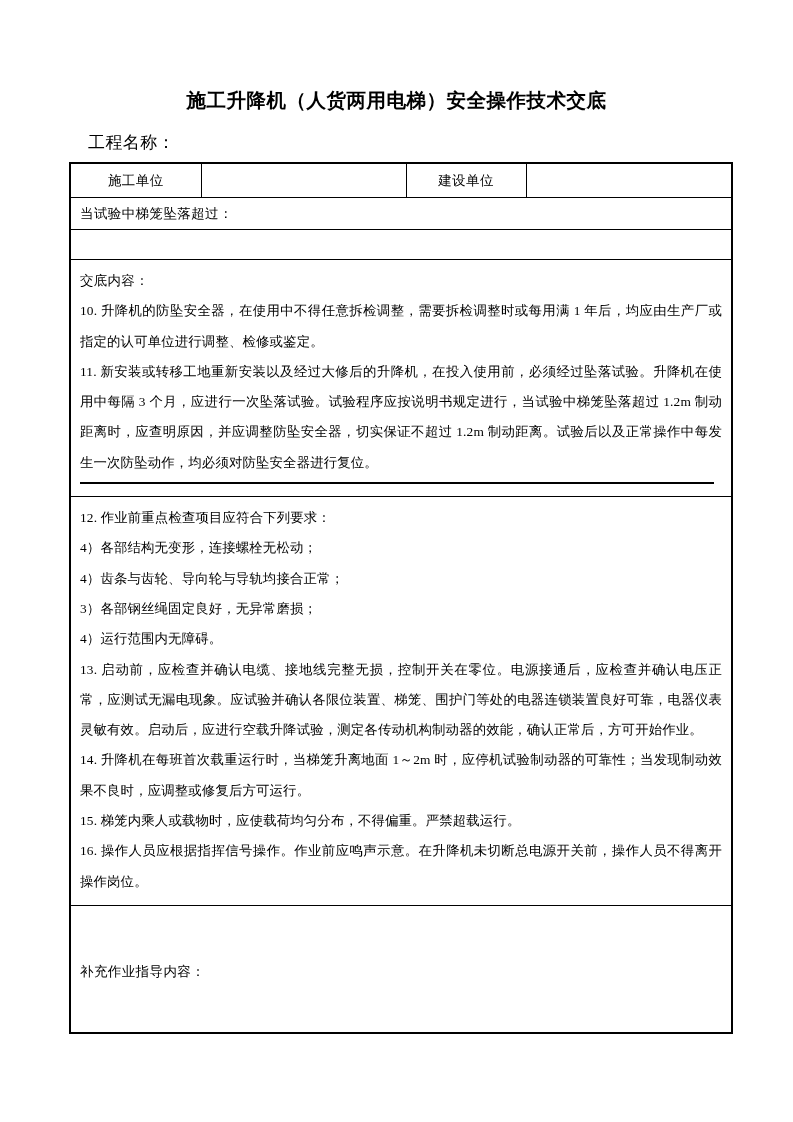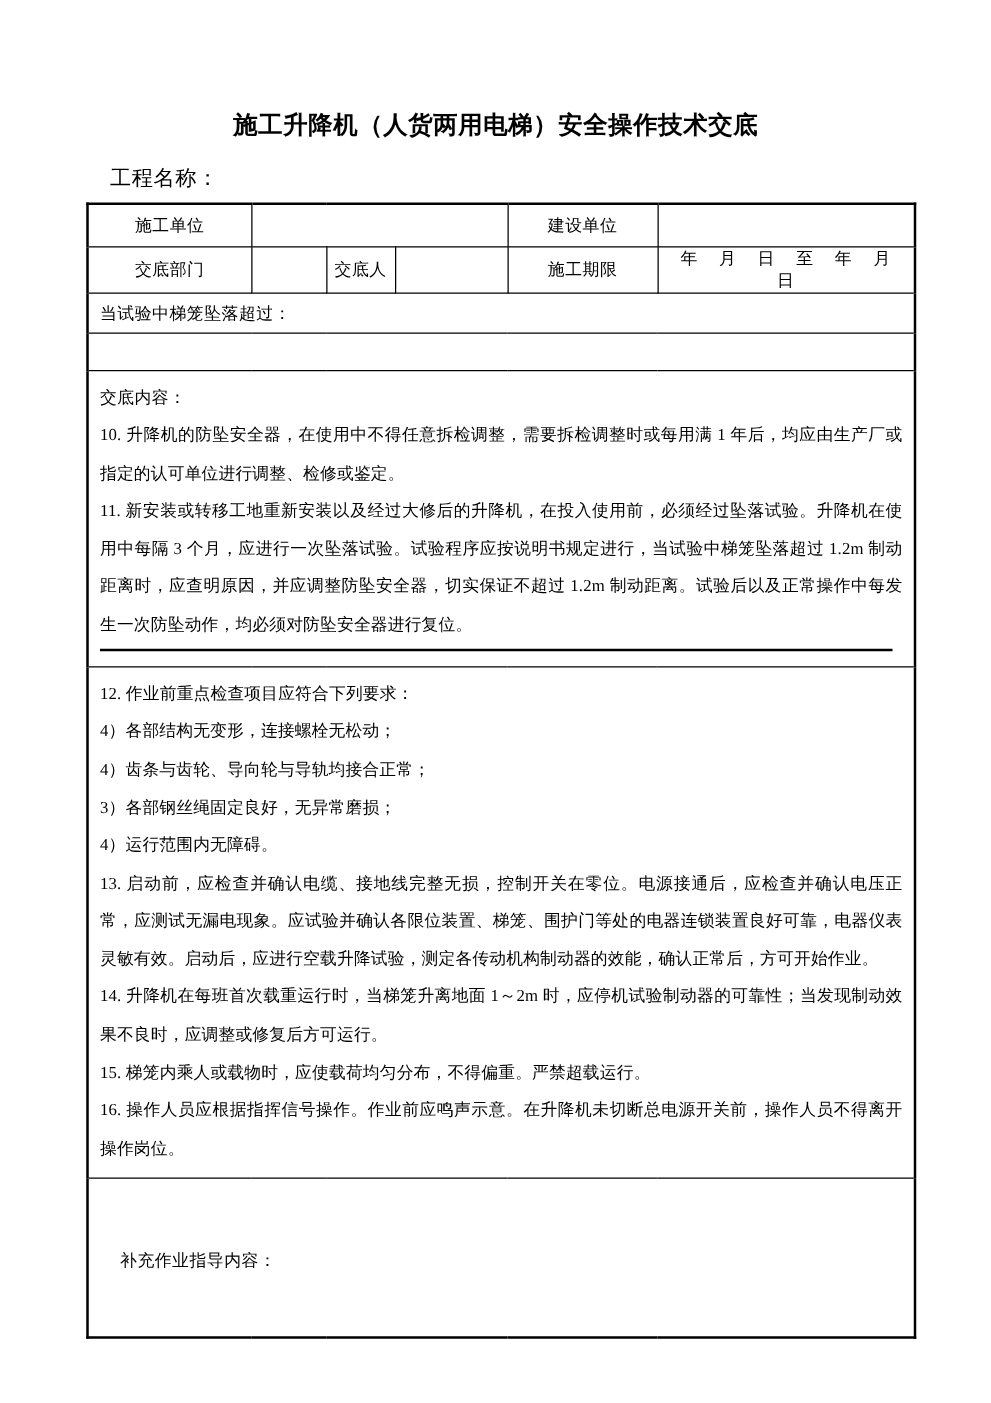--- a/index.html
+++ b/index.html
@@ -125,21 +125,21 @@
     height: 0;
   }
 
   .supp-cell {
     padding: 6px 9px 0 9px !important;
     vertical-align: top;
     text-align: left;
     height: 120px;
   }
   .supp-cell p {
-    margin: 16px;
+    margin: 0;
     font-size: 13.5px;
     line-height: 22px;
     letter-spacing: 0.4px;
   }
 </style>
 </head>
 <body>
 
 <div class="page">
 
@@ -159,30 +159,20 @@
     <tbody>
 
       <tr>
         <td class="cell-label outer-l outer-t">施工单位</td>
         <td class="cell-value outer-t" colspan="3"></td>
         <td class="cell-label outer-t">建设单位</td>
         <td class="cell-value outer-t outer-r"></td>
       </tr>
 
 
-      <tr>
-        <td class="cell-label outer-l">交底部门</td>
-        <td class="cell-value"></td>
-        <td class="cell-label">交底人</td>
-        <td class="cell-value"></td>
-        <td class="cell-label">施工期限</td>
-        <td class="cell-value outer-r">
-          <span class="date-span">年 月  日  至  年 月  日</span>
-        </td>
-      </tr>
 
       <tr class="sig-row">
         <td class="outer-l outer-r" colspan="6">当试验中梯笼坠落超过：</td>
       </tr>
 
       <tr class="sig-row sig-blank-row">
         <td class="outer-l outer-r" colspan="6"></td>
       </tr>
 
       <tr>

